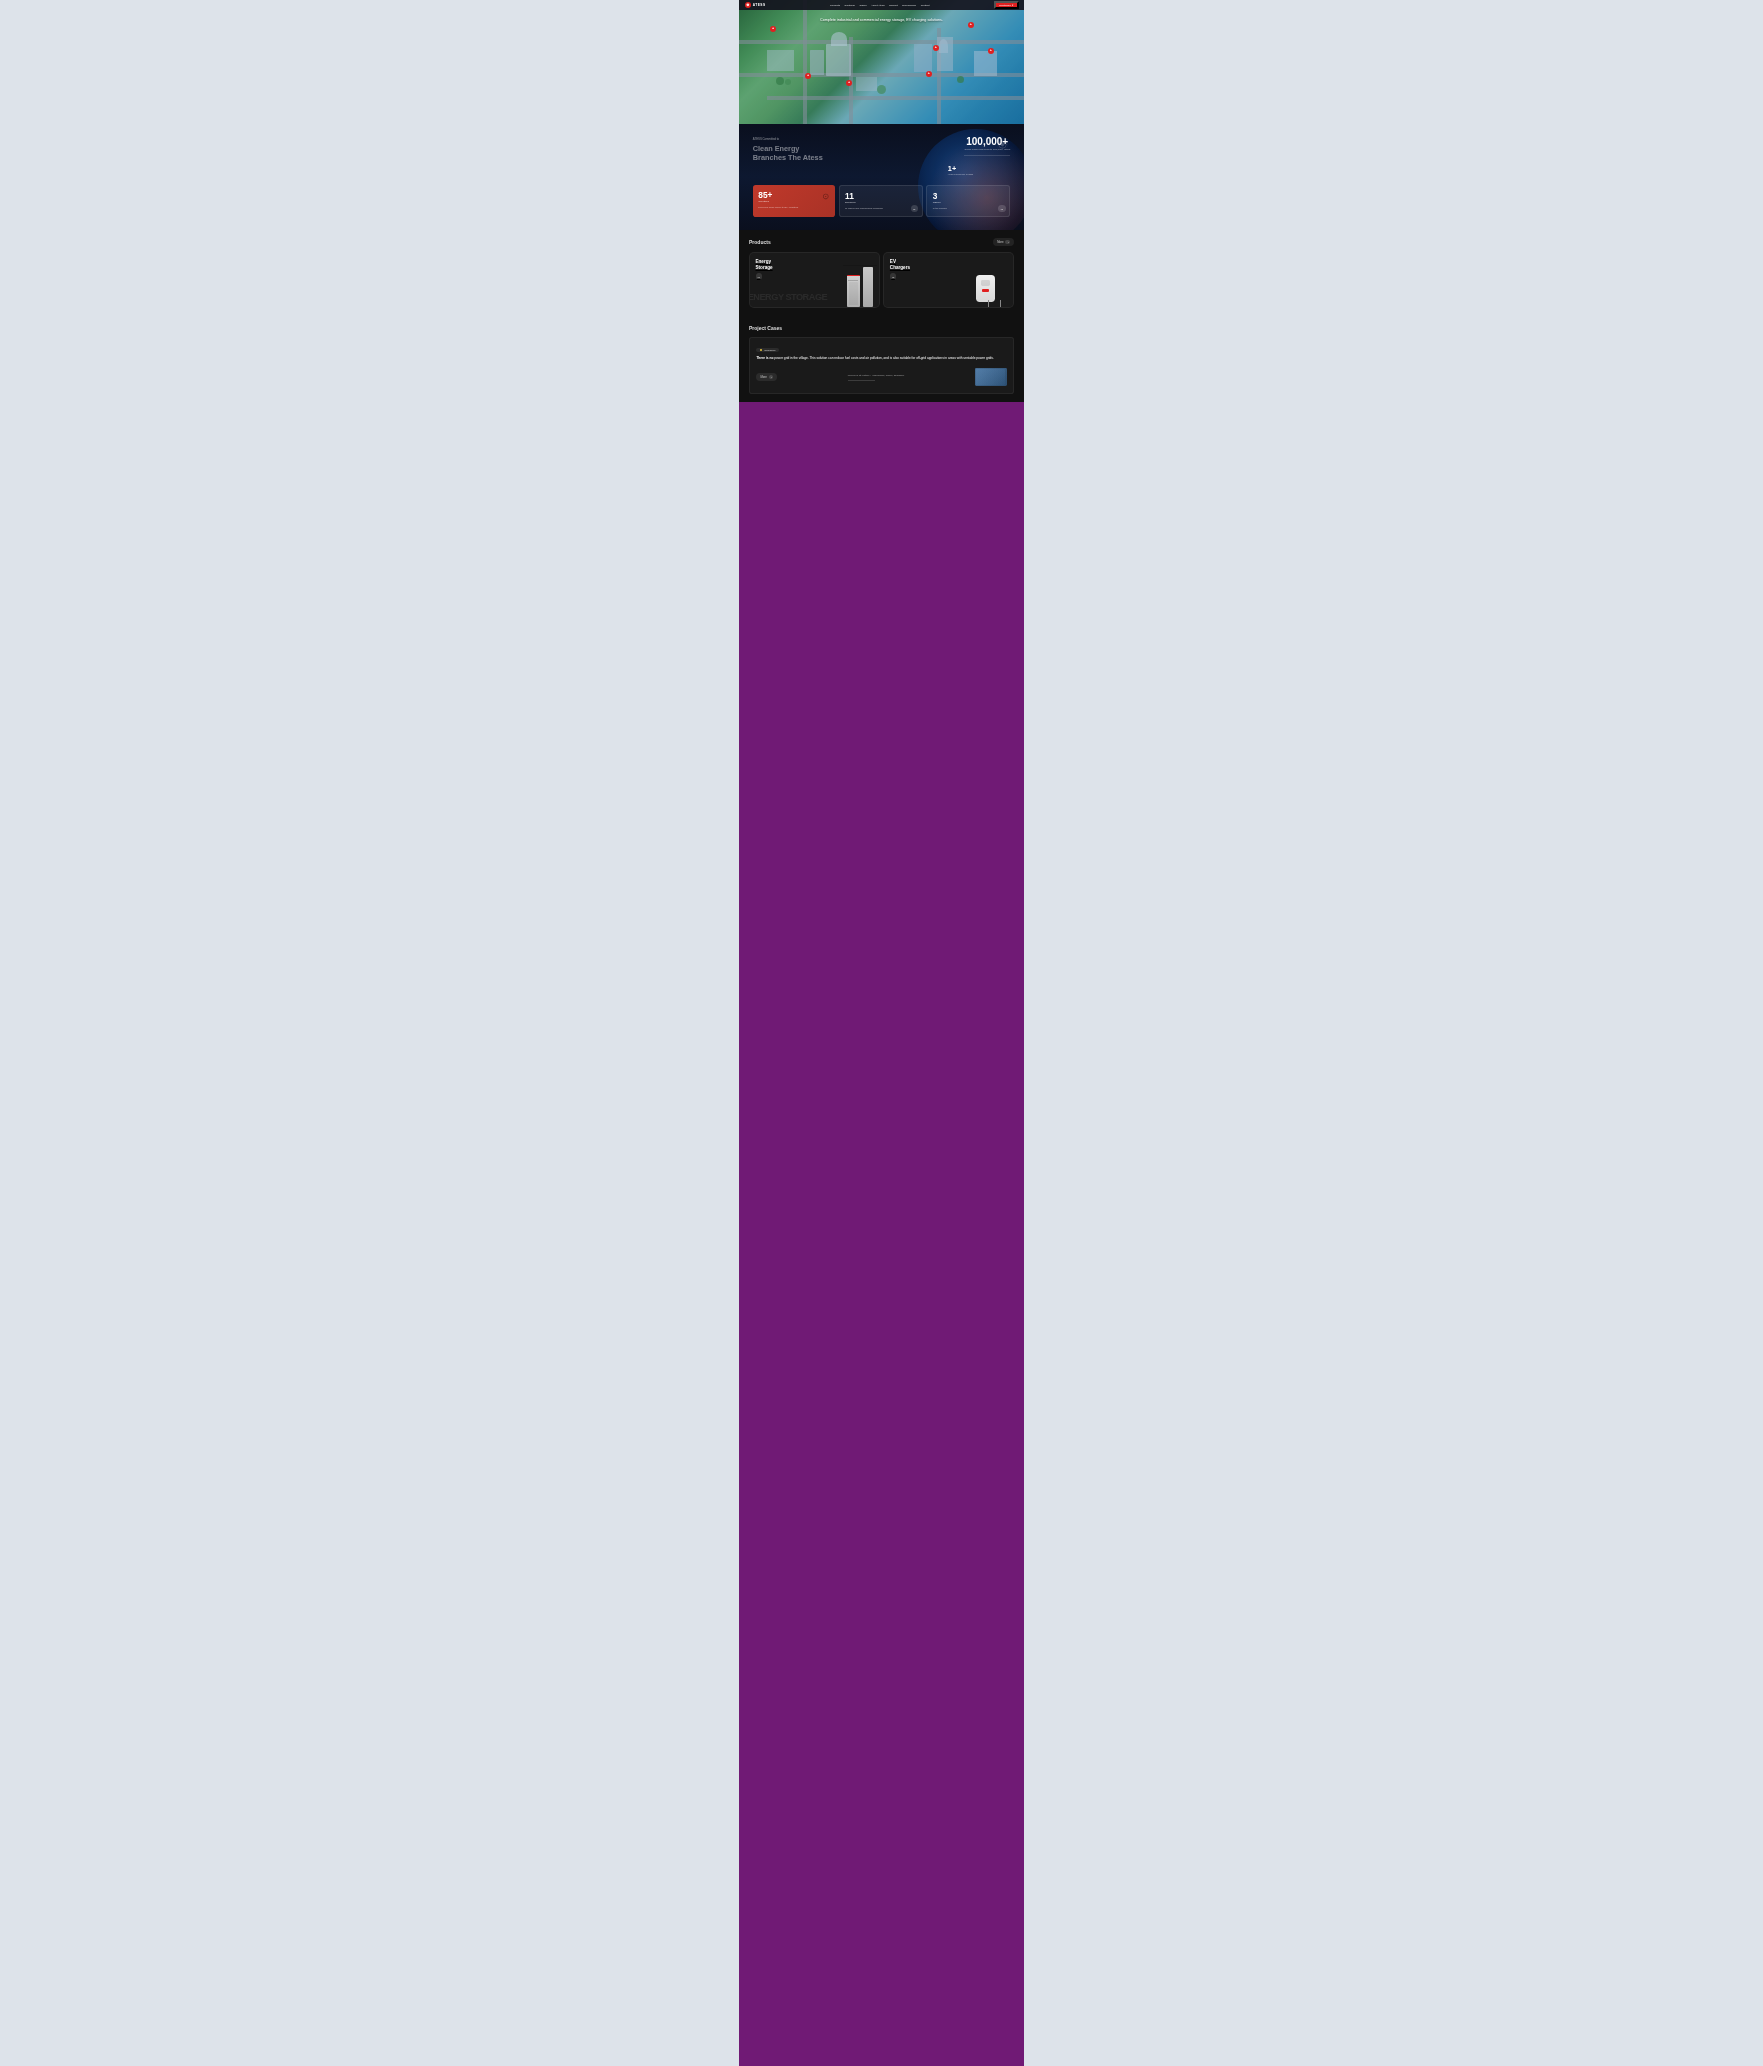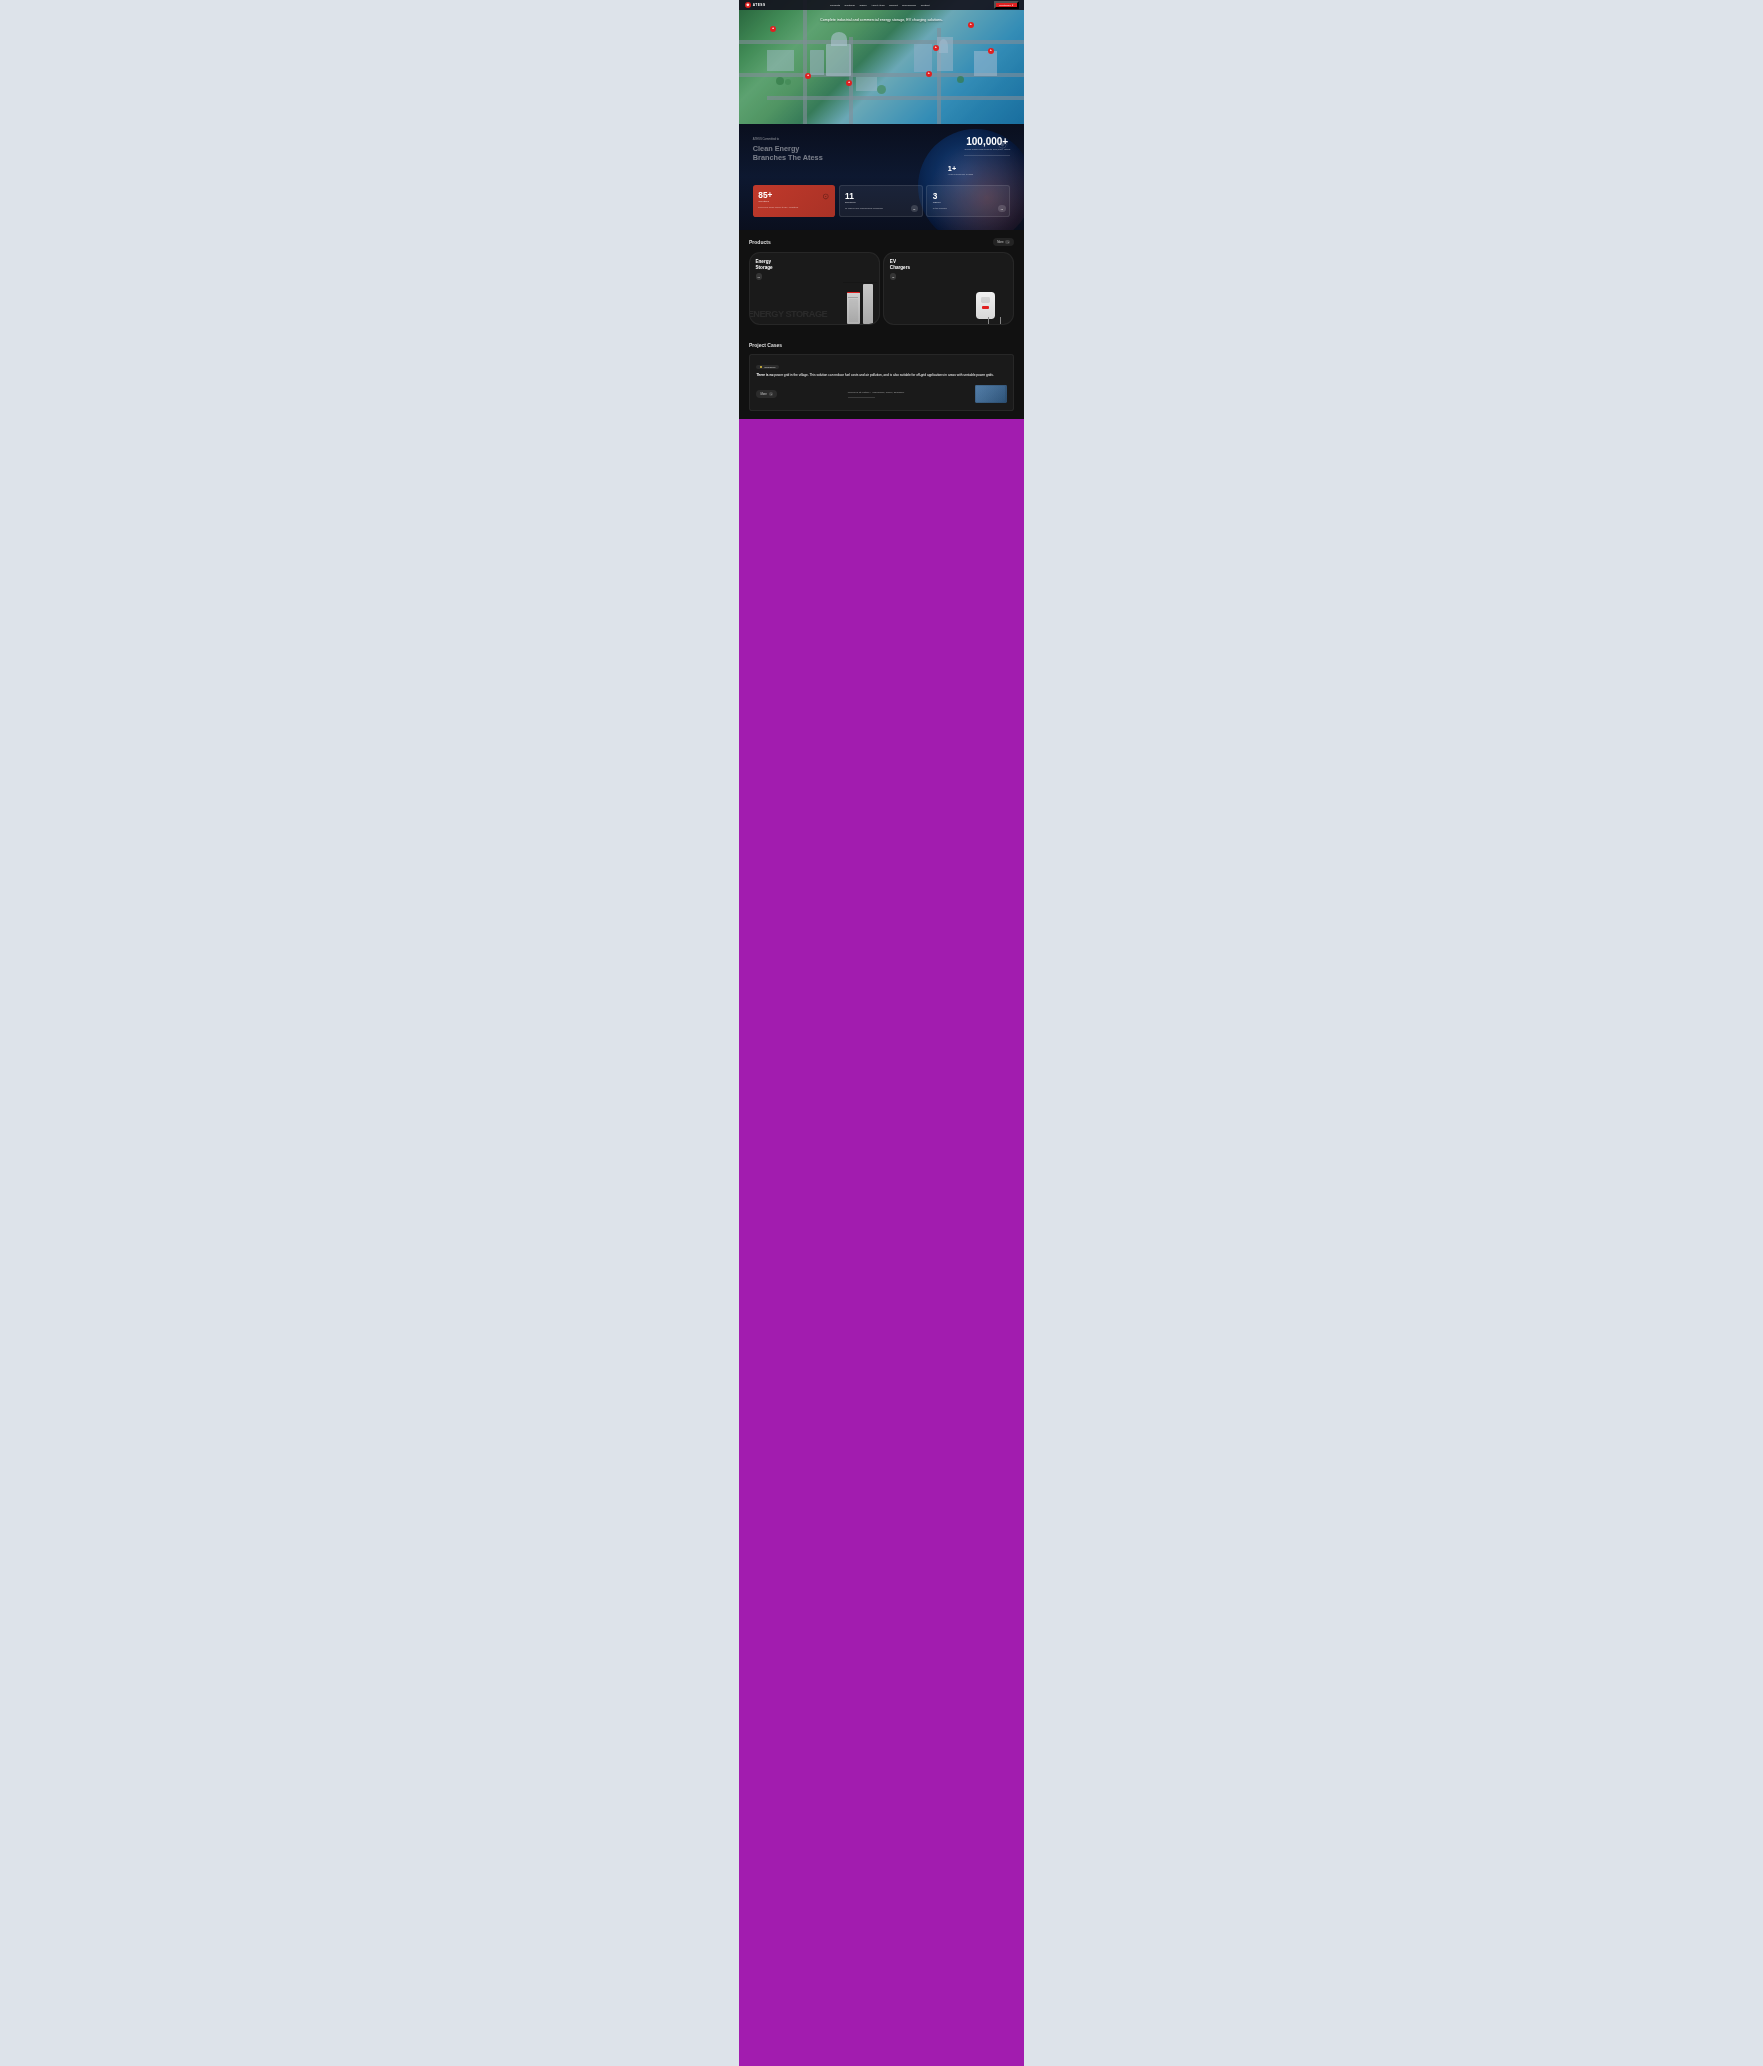--- a/index.html
+++ b/index.html
@@ -5,21 +5,21 @@
     * { margin: 0; padding: 0; box-sizing: border-box; }
     body {
       background: #dde3ea;
       font-family: -apple-system, BlinkMacSystemFont, 'Segoe UI', Arial, sans-serif;
       display: flex;
       justify-content: center;
       min-height: 100vh;
     }
     .page-wrapper {
       width: 285px;
-      background: #a21caf;
+      background: #701a75;
       position: relative;
     }
 
     
     .navbar {
       background: rgba(20,20,30,0.92);
       display: flex;
       align-items: center;
       justify-content: space-between;
       padding: 0 5.5px;
@@ -327,27 +327,28 @@
       color: #fff;
     }
 
     .products-grid {
       display: grid;
       grid-template-columns: 1fr 1fr;
       gap: 3.7px;
     }
     .product-card {
       background: #1a1a1a;
-      border-radius: 11px;
+      border-radius: 5px;
       padding: 5.5px;
-      height: 73px;
+      height: 56px;
       position: relative;
       overflow: hidden;
       cursor: pointer;
       border: 0.5px solid rgba(255,255,255,0.06);
+      text-decoration: underline;
     }
     .product-name {
       color: #fff;
       font-size: 4.6px;
       font-weight: 700;
       line-height: 1.3;
       margin-bottom: 2.8px;
     }
     .product-arrow-btn {
       width: 6.4px;

